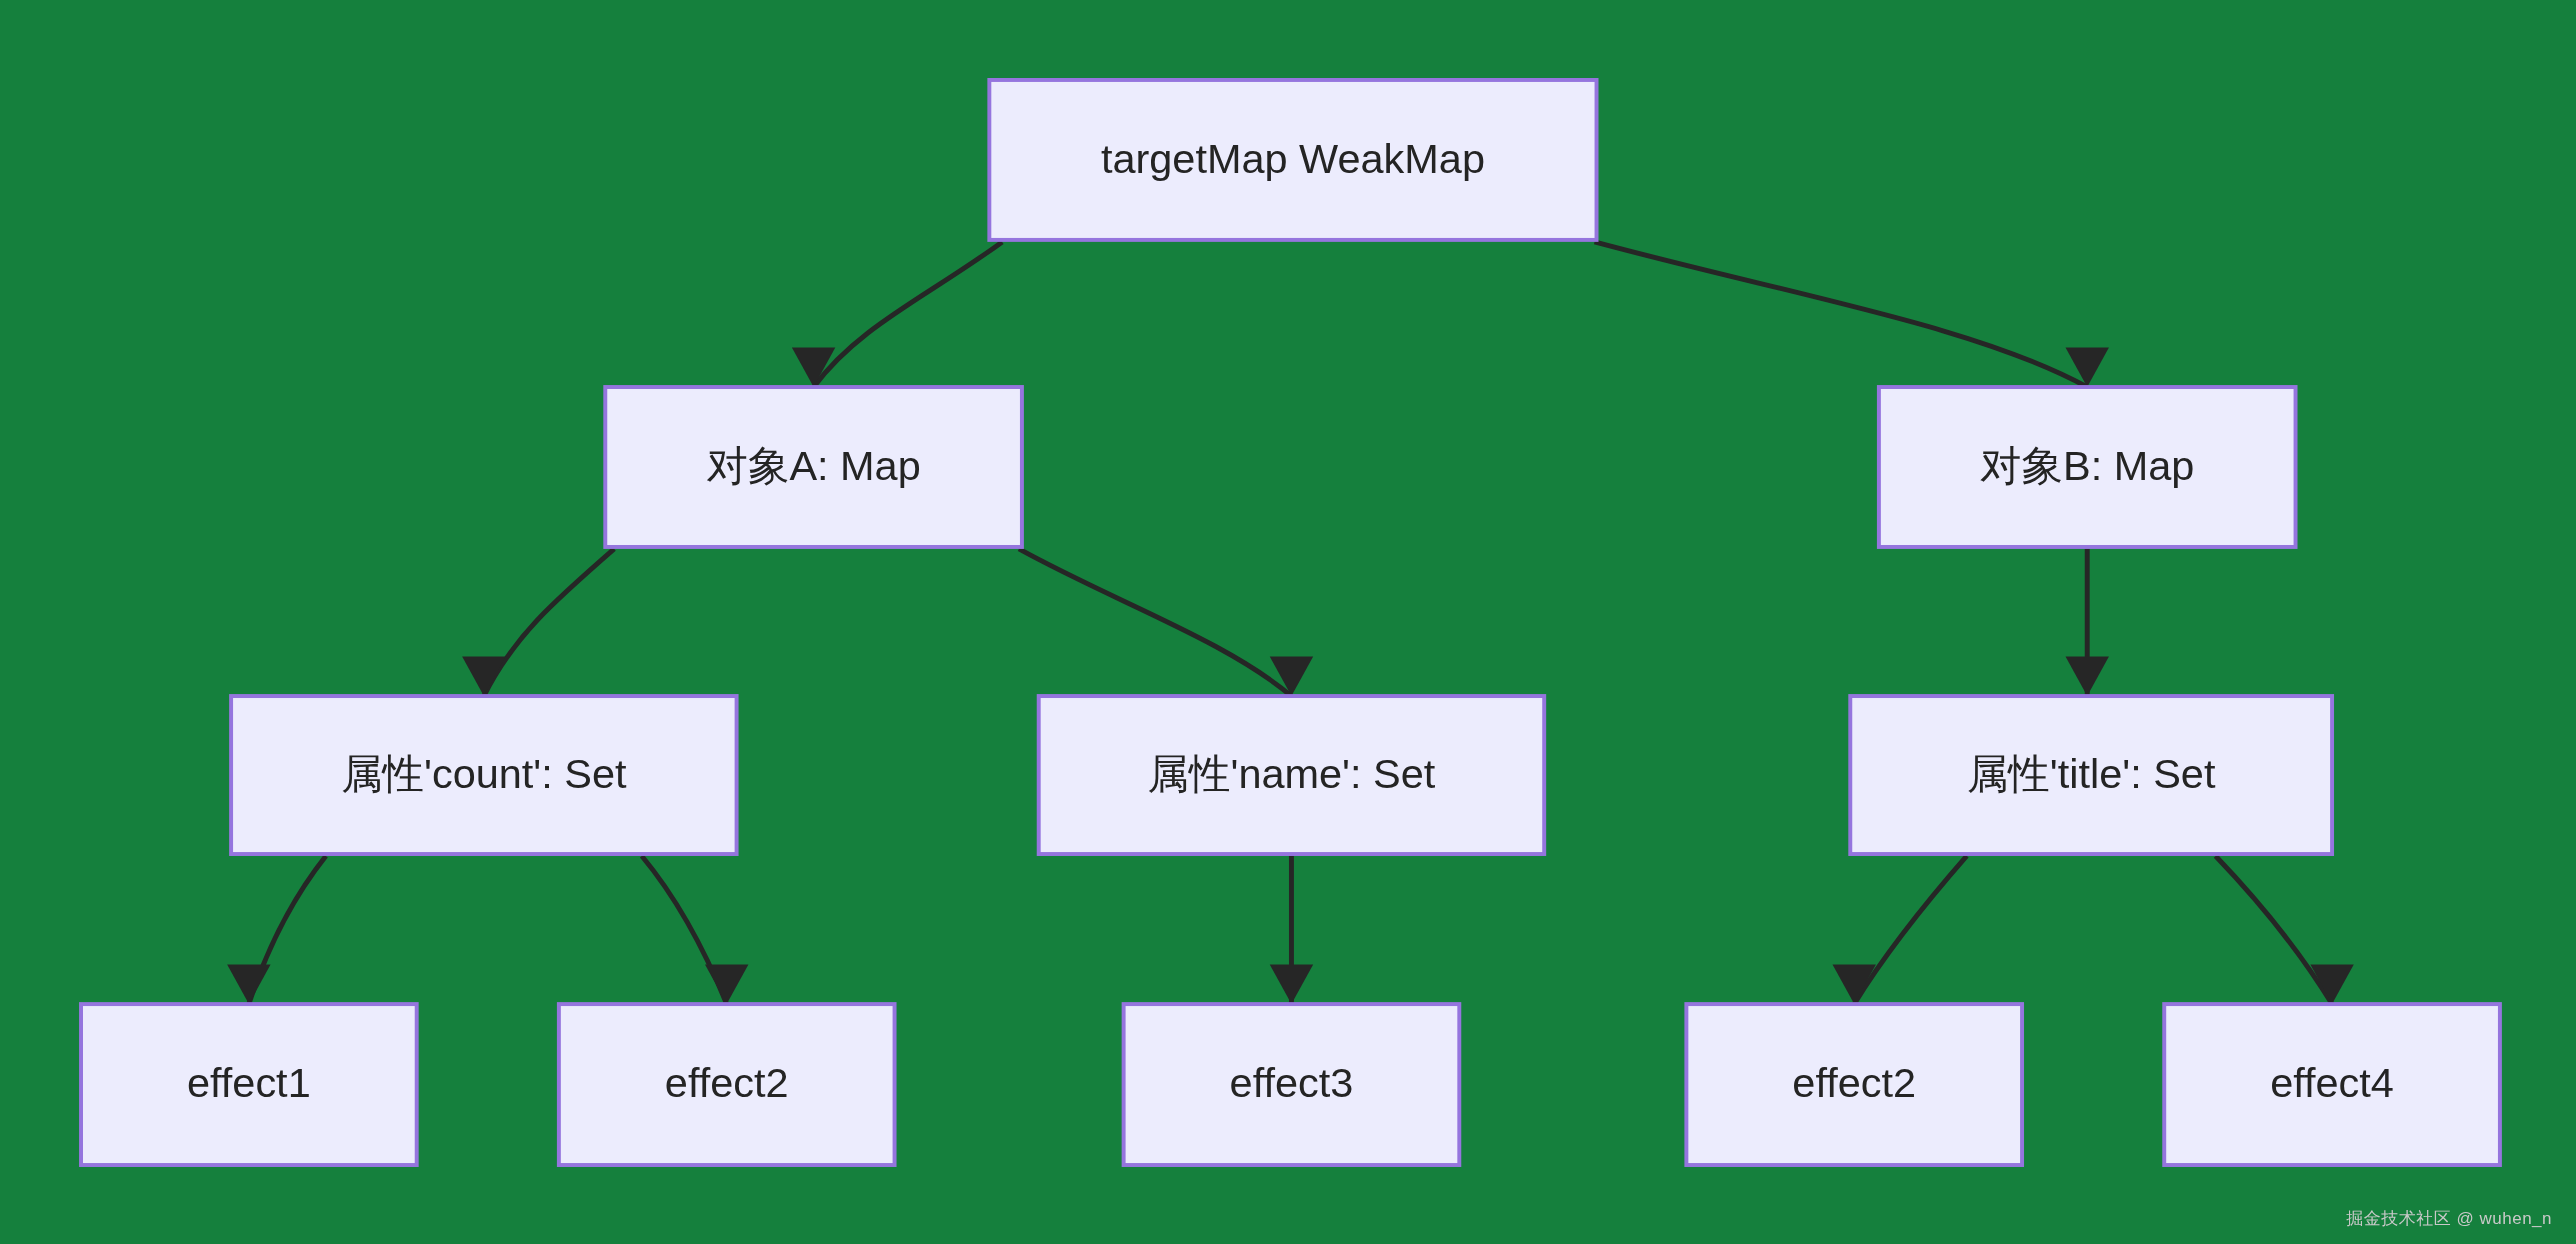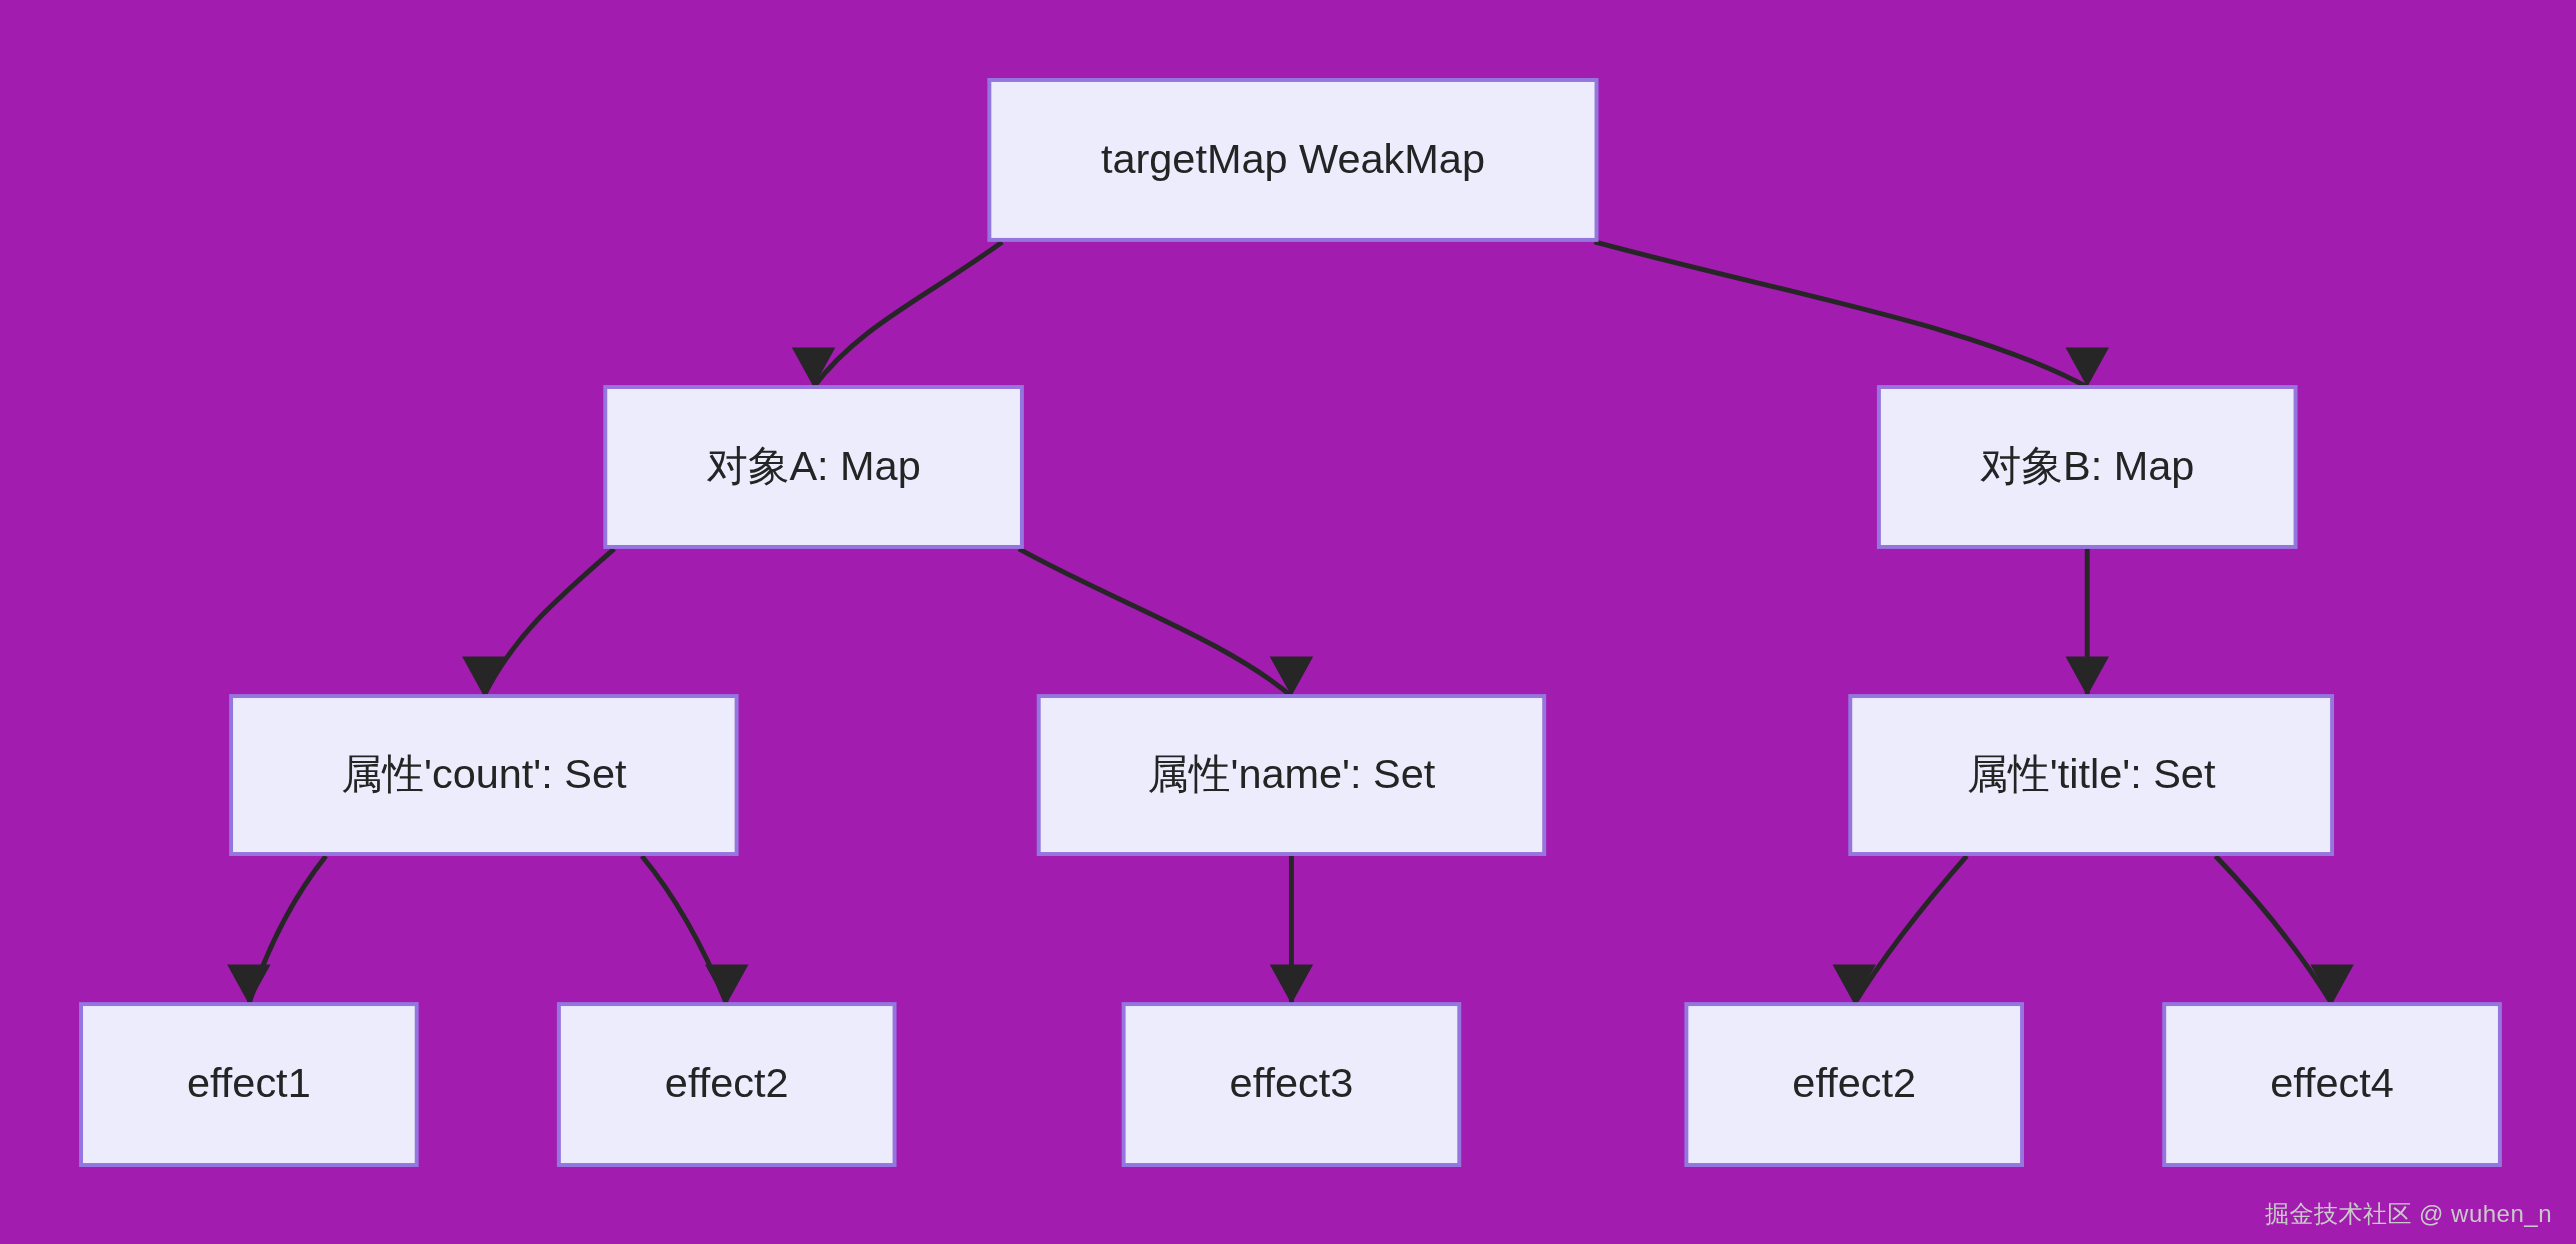--- a/index.html
+++ b/index.html
@@ -10,21 +10,21 @@
   body {
     width: 2576px;
     height: 1244px;
     font-family: "Liberation Sans", "DejaVu Sans", sans-serif;
     overflow: hidden;
   }
   #diagram-root {
     position: relative;
     width: 2576px;
     height: 1244px;
-    background: #a21caf;
+    background: #15803d;
   }
   svg.flowchart {
     position: absolute;
     top: 0;
     left: 0;
     width: 2576px;
     height: 1244px;
     display: block;
   }
   .node-rect {
@@ -46,21 +46,21 @@
   }
   .edge-head {
     fill: #262626;
     stroke: none;
   }
   .watermark {
     position: absolute;
     right: 24px;
     bottom: 14px;
     font-family: "Liberation Sans", "DejaVu Sans", sans-serif;
-    font-size: 24px;
+    font-size: 17px;
     color: #c9c9c9;
     white-space: nowrap;
     letter-spacing: 0.5px;
     margin-top: 46px;
   }
 </style>
 </head>
 <body>
 
 <div id="diagram-root">

